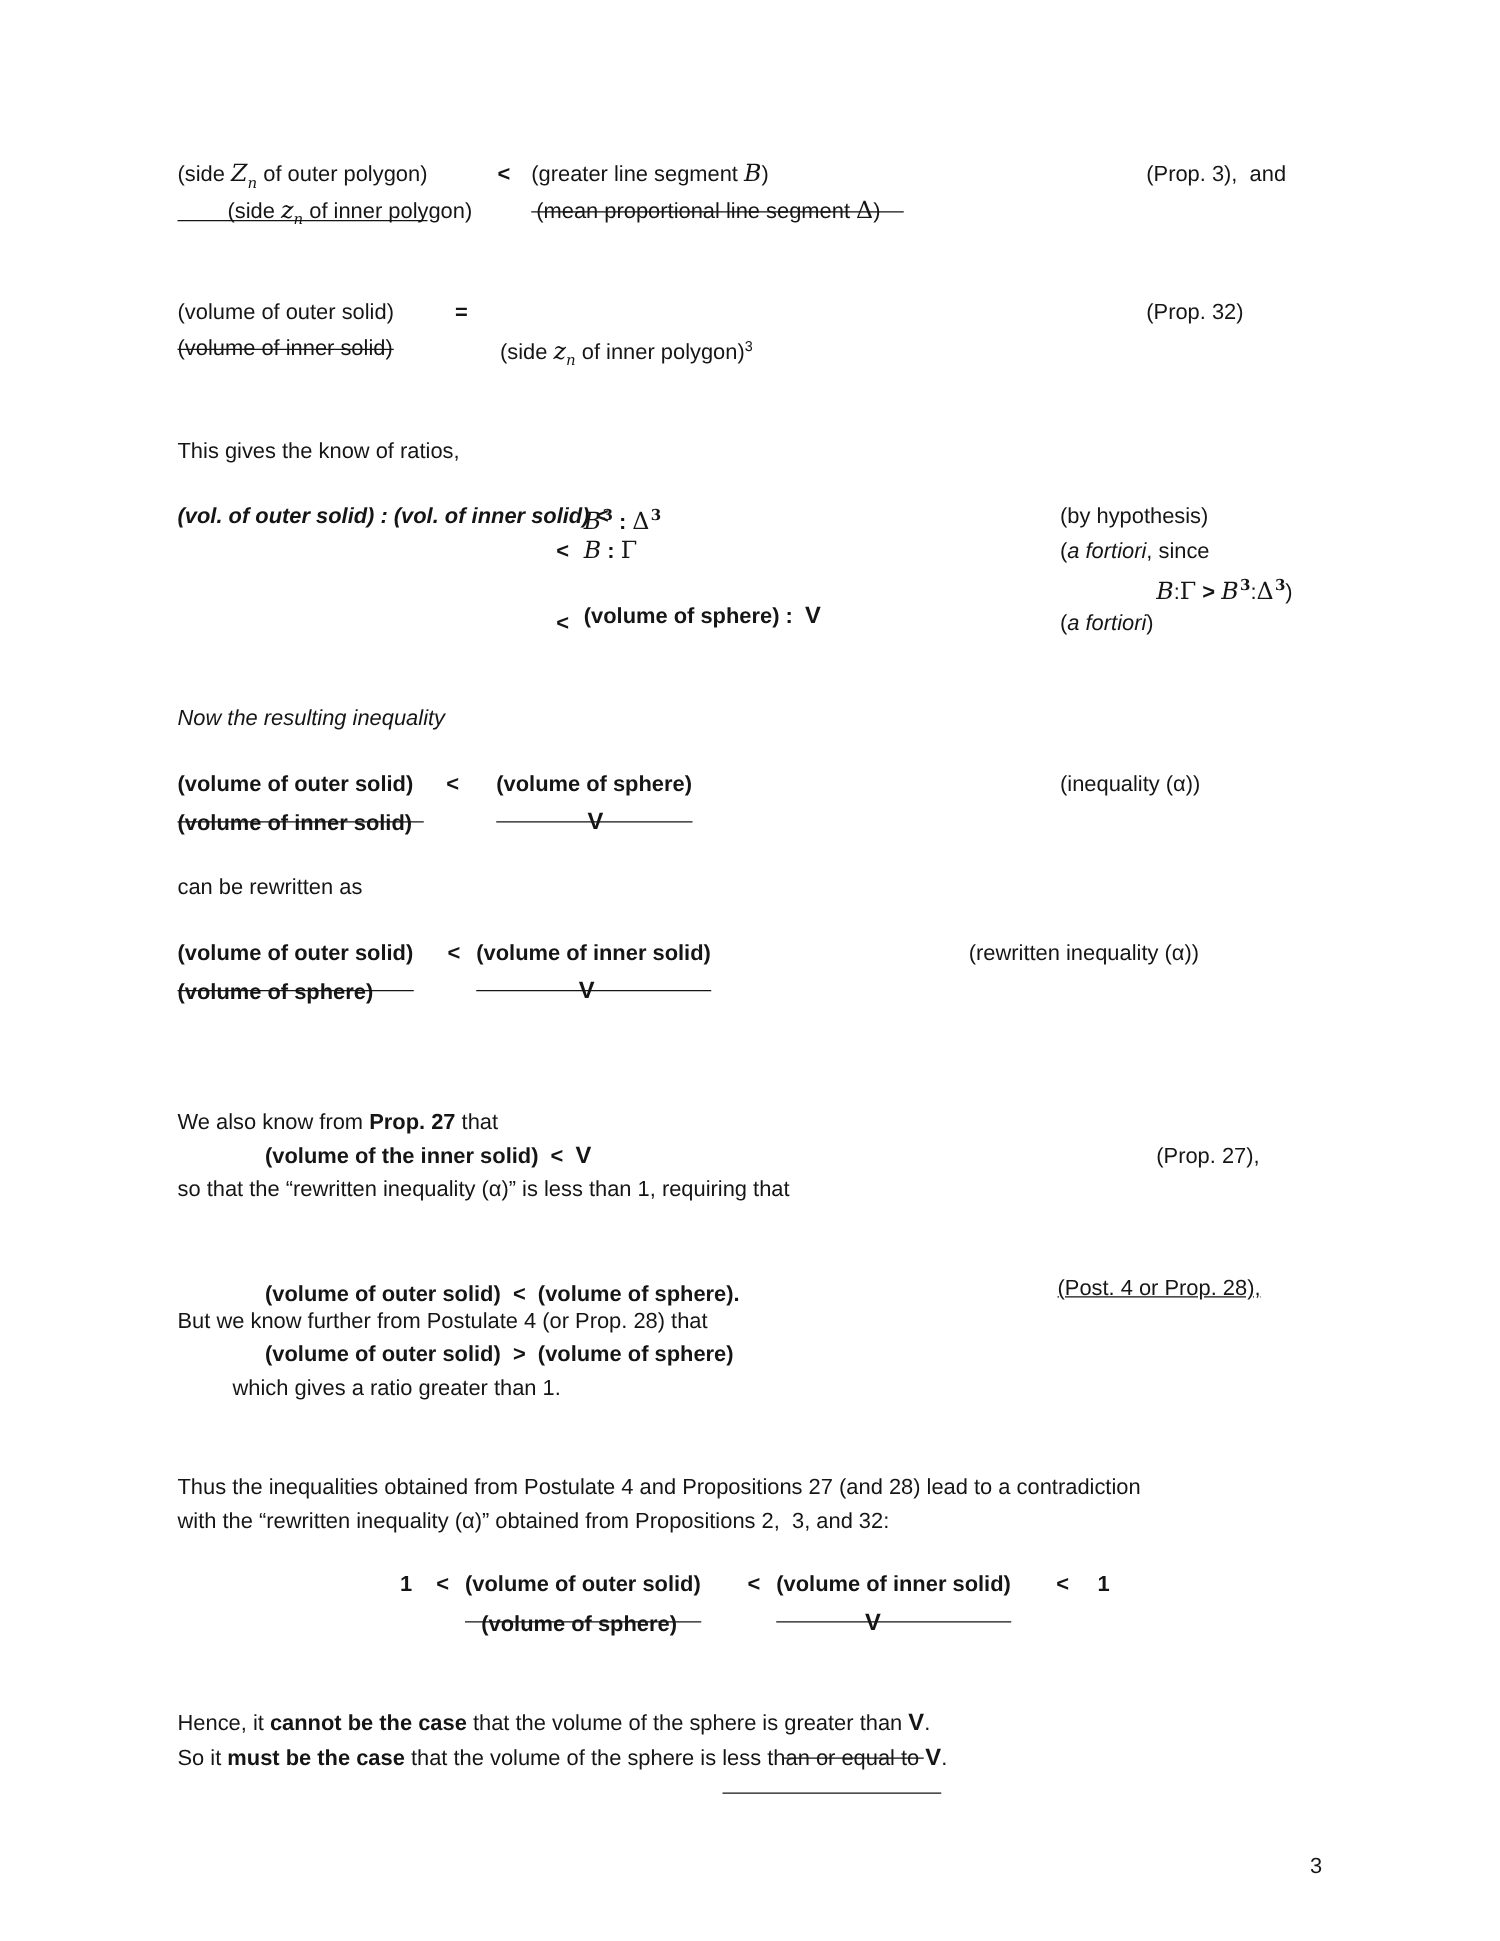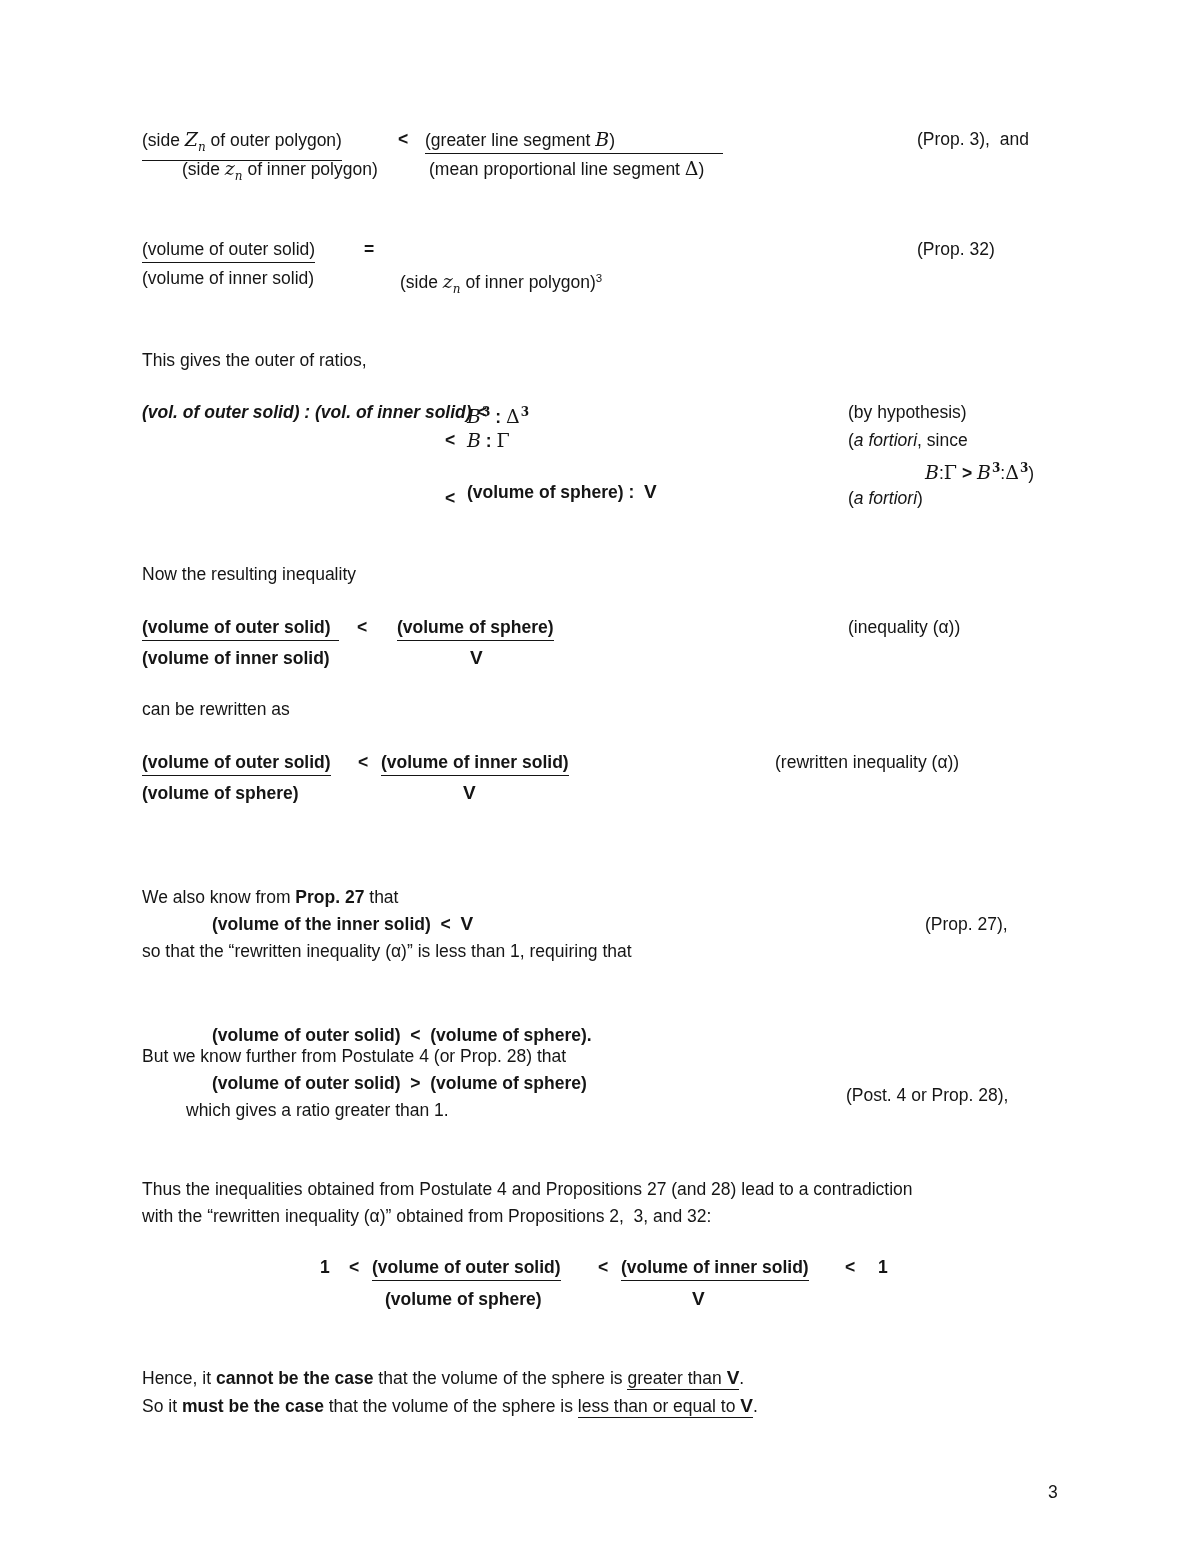--- a/index.html
+++ b/index.html
@@ -6,21 +6,21 @@
   .page {
     position:relative; width:1200px; height:1553px; margin:0 auto;
     background:#ffffff; color:#151515;
     font-family:"Liberation Sans", sans-serif;
     font-size:17.5px; line-height:24px;
     overflow:hidden;
   }
   .abs { position:absolute; white-space:pre; }
   .b  { font-weight:700; }
   .it { font-style:italic; }
-  .ul { border-bottom:1.8px solid #151515; padding-bottom:1px; }
+  .ul { border-bottom:1.8px solid #151515; padding-bottom:18px; }
   .mvar  { font-family:"DejaVu Serif", serif; font-style:italic; font-size:19px; }
   .msub  { font-family:"DejaVu Serif", serif; font-style:italic; font-size:12px; vertical-align:-5px; }
   .msup  { font-size:11.5px; vertical-align:6px; }
   .bsup  { font-size:12px; vertical-align:7px; font-weight:700; font-family:"DejaVu Serif", serif; font-style:normal; margin-left:1px; }
   .bv    { font-weight:700; font-size:19px; }
 </style>
 </head>
 <body>
 
 <div class="page">
@@ -31,37 +31,37 @@
   <div class="abs" style="left:917px; top:127px;">(Prop. 3),  and</div>
   <div class="abs" style="left:142px; top:156px;margin-left:40px;"><span>(side </span><span class="mvar">z</span><span class="msub">n</span><span> of inner polygon)</span></div>
   <div class="abs" style="left:429px; top:156px;"><span>(mean proportional line segment </span><span class="mvar" style="font-style:normal;">Δ</span><span>)</span></div>
 
   <div class="abs ul" style="left:142px; top:237px;">(volume of outer solid)</div>
   <div class="abs b" style="left:364px; top:237px;">=</div>
   <div class="abs" style="left:917px; top:237px;">(Prop. 32)</div>
   <div class="abs" style="left:142px; top:266px;">(volume of inner solid)</div>
   <div class="abs" style="left:400px; top:266px;"><span>(side </span><span class="mvar">z</span><span class="msub">n</span><span> of inner polygon)</span><span class="msup">3</span></div>
 
-  <div class="abs" style="left:142px; top:348px;">This gives the outer of ratios,</div>
+  <div class="abs" style="left:142px; top:348px;">This gives the know of ratios,</div>
 
   <div class="abs b" style="left:142px; top:400px;font-style:italic;">(vol. of outer solid) : (vol. of inner solid) &lt;</div>
   <div class="abs" style="left:467px; top:400px;"><span class="mvar">B</span><span class="bsup">3</span><span class="b"> : </span><span class="mvar" style="font-style:normal;">Δ</span><span class="bsup">3</span></div>
   <div class="abs" style="left:848px; top:400px;">(by hypothesis)</div>
 
   <div class="abs b" style="left:445px; top:428px;">&lt;</div>
   <div class="abs" style="left:467px; top:428px;"><span class="mvar">B</span><span class="b"> : </span><span class="mvar" style="font-style:normal;">Γ</span></div>
   <div class="abs" style="left:848px; top:428px;"><span>(</span><span class="it">a fortiori</span><span>, since</span></div>
 
   <div class="abs" style="left:925px; top:456px;"><span class="mvar">B</span><span>:</span><span class="mvar" style="font-style:normal;">Γ</span><span class="b"> &gt; </span><span class="mvar">B</span><span class="bsup">3</span><span>:</span><span class="mvar" style="font-style:normal;">Δ</span><span class="bsup">3</span><span>)</span></div>
 
   <div class="abs b" style="left:445px; top:486px;">&lt;</div>
   <div class="abs" style="left:467px; top:480px;"><span class="b">(volume of sphere) :  </span><span class="bv">V</span></div>
   <div class="abs" style="left:848px; top:486px;"><span>(</span><span class="it">a fortiori</span><span>)</span></div>
 
-  <div class="abs" style="left:142px; top:562px;">Now the resulting inequality</div>
+  <div class="abs" style="left:142px; top:562px;font-style:italic;">Now the resulting inequality</div>
 
   <div class="abs ul b" style="left:142px; top:615px; padding-right:8px;">(volume of outer solid)</div>
   <div class="abs b" style="left:357px; top:615px;">&lt;</div>
   <div class="abs ul b" style="left:397px; top:615px;">(volume of sphere)</div>
   <div class="abs" style="left:848px; top:615px;">(inequality (α))</div>
   <div class="abs b" style="left:142px; top:646px;">(volume of inner solid)</div>
   <div class="abs bv" style="left:470px; top:646px;">V</div>
 
   <div class="abs" style="left:142px; top:697px;">can be rewritten as</div>
 
@@ -73,21 +73,21 @@
   <div class="abs bv" style="left:463px; top:781px;">V</div>
 
   <div class="abs" style="left:142px; top:885px;"><span>We also know from </span><span class="b">Prop. 27</span><span> that</span></div>
   <div class="abs" style="left:212px; top:912px;"><span class="b">(volume of the inner solid)  &lt;  </span><span class="bv">V</span></div>
   <div class="abs" style="left:925px; top:912px;">(Prop. 27),</div>
   <div class="abs" style="left:142px; top:939px;">so that the “rewritten inequality (α)” is less than 1, requiring that</div>
   <div class="abs b" style="left:212px; top:1023px;">(volume of outer solid)  &lt;  (volume of sphere).</div>
 
   <div class="abs" style="left:142px; top:1044px;">But we know further from Postulate 4 (or Prop. 28) that</div>
   <div class="abs b" style="left:212px; top:1071px;">(volume of outer solid)  &gt;  (volume of sphere)</div>
-  <div class="abs" style="left:846px; top:1083px;">(Post. 4 or Prop. 28),</div>
+  <div class="abs" style="left:846px; top:1018px;text-decoration:underline;">(Post. 4 or Prop. 28),</div>
   <div class="abs" style="left:142px; top:1098px;margin-left:44px;">which gives a ratio greater than 1.</div>
 
   <div class="abs" style="left:142px; top:1177px;">Thus the inequalities obtained from Postulate 4 and Propositions 27 (and 28) lead to a contradiction</div>
   <div class="abs" style="left:142px; top:1204px;">with the “rewritten inequality (α)” obtained from Propositions 2,  3, and 32:</div>
 
   <div class="abs b" style="left:320px; top:1255px;">1</div>
   <div class="abs b" style="left:349px; top:1255px;">&lt;</div>
   <div class="abs ul b" style="left:372px; top:1255px;">(volume of outer solid)</div>
   <div class="abs b" style="left:598px; top:1255px;">&lt;</div>
   <div class="abs ul b" style="left:621px; top:1255px;">(volume of inner solid)</div>

